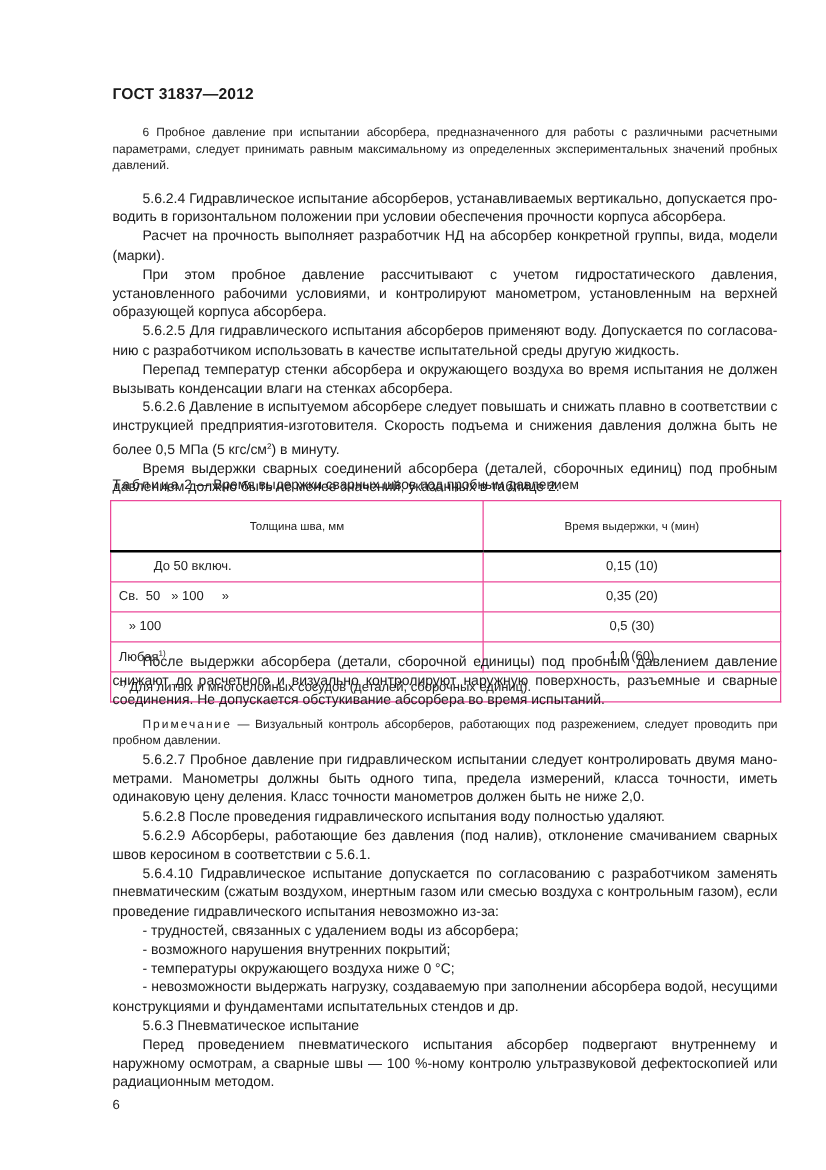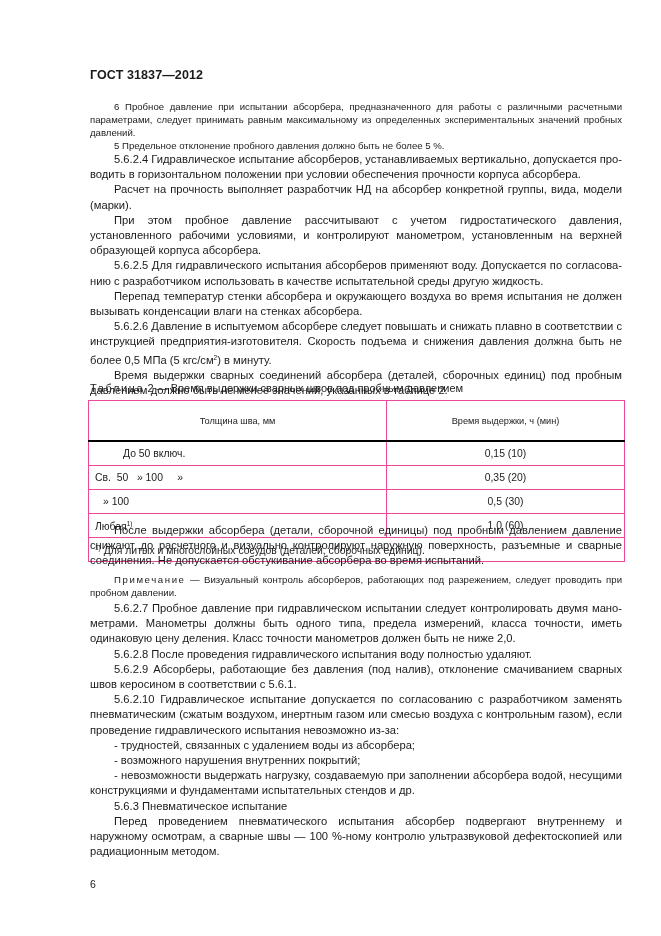--- a/index.html
+++ b/index.html
@@ -24,21 +24,20 @@
 </style>
 </head>
 <body>
 
 <div class="page">
 
   <div class="hdr">ГОСТ 31837—2012</div>
 
   <div class="blk" style="top:96px;">
     <div class="note ind">6 Пробное давление при испытании абсорбера, предназначенного для работы с различными расчетными параметрами, следует принимать равным максимальному из определенных экспериментальных значений пробных давлений.</div>
-    <div class="note ind">5 Предельное отклонение пробного давления должно быть не более 5 %.</div>
   </div>
 
   <div class="blk" style="top:148px;">
     <div class="p ind">5.6.2.4  Гидравлическое испытание абсорберов, устанавливаемых вертикально, допускается про­водить в горизонтальном положении при условии обеспечения прочности корпуса абсорбера.</div>
     <div class="p ind">Расчет на прочность выполняет разработчик НД на абсорбер конкретной группы, вида, модели (марки).</div>
     <div class="p ind">При этом пробное давление рассчитывают с учетом гидростатического давления, установленного рабочими условиями, и контролируют манометром, установленным на верхней образующей корпуса аб­сорбера.</div>
     <div class="p ind">5.6.2.5  Для гидравлического испытания абсорберов применяют воду. Допускается по согласова­нию с разработчиком использовать в качестве испытательной среды другую жидкость.</div>
     <div class="p ind">Перепад температур стенки абсорбера и окружающего воздуха во время испытания не должен вы­зывать конденсации влаги на стенках абсорбера.</div>
     <div class="p ind"><span>5.6.2.6  Давление в испытуемом абсорбере следует повышать и снижать плавно в соответствии с инструкцией предприятия-изготовителя. Скорость подъема и снижения давления должна быть не более 0,5 МПа (5 кгс/см</span><sup>2</sup><span>) в минуту.</span></div>
     <div class="p ind">Время выдержки сварных соединений абсорбера (деталей, сборочных единиц) под пробным дав­лением должно быть не менее значений, указанных в таблице 2.</div>
@@ -79,22 +78,23 @@
   </div>
 
   <div class="blk" style="top:569px;">
     <div class="note ind"><span class="sp">Примечание</span><span> — Визуальный контроль абсорберов, работающих под разрежением, следует проводить при пробном давлении.</span></div>
   </div>
 
   <div class="blk" style="top:597px;">
     <div class="p ind">5.6.2.7  Пробное давление при гидравлическом испытании следует контролировать двумя мано­метрами. Манометры должны быть одного типа, предела измерений, класса точности, иметь одинако­вую цену деления. Класс точности манометров должен быть не ниже 2,0.</div>
     <div class="p ind">5.6.2.8  После проведения гидравлического испытания воду полностью удаляют.</div>
     <div class="p ind">5.6.2.9  Абсорберы, работающие без давления (под налив), отклонение смачиванием сварных швов керосином в соответствии с 5.6.1.</div>
-    <div class="p ind">5.6.2.10 Гидравлическое испытание допускается по согласованию с разработчиком заменять пневматическим (сжатым воздухом, инертным газом или смесью воздуха с контрольным газом), если проведение гидравлического испытания невозможно из-за:</div>
+    <div class="p ind">5.6.4.10 Гидравлическое испытание допускается по согласованию с разработчиком заменять пневматическим (сжатым воздухом, инертным газом или смесью воздуха с контрольным газом), если проведение гидравлического испытания невозможно из-за:</div>
     <div class="p ind">- трудностей, связанных с удалением воды из абсорбера;</div>
     <div class="p ind">- возможного нарушения внутренних покрытий;</div>
+    <div class="p ind">- температуры окружающего воздуха ниже 0 °С;</div>
     <div class="p ind">- невозможности выдержать нагрузку, создаваемую при заполнении абсорбера водой, несущими конструкциями и фундаментами испытательных стендов и др.</div>
     <div class="p ind">5.6.3  Пневматическое испытание</div>
     <div class="p ind">Перед проведением пневматического испытания абсорбер подвергают внутреннему и наружному осмотрам, а сварные швы — 100 %-ному контролю ультразвуковой дефектоскопией или радиационным методом.</div>
   </div>
 
   <div class="pg">6</div>
 </div>
 
 </body></html>

